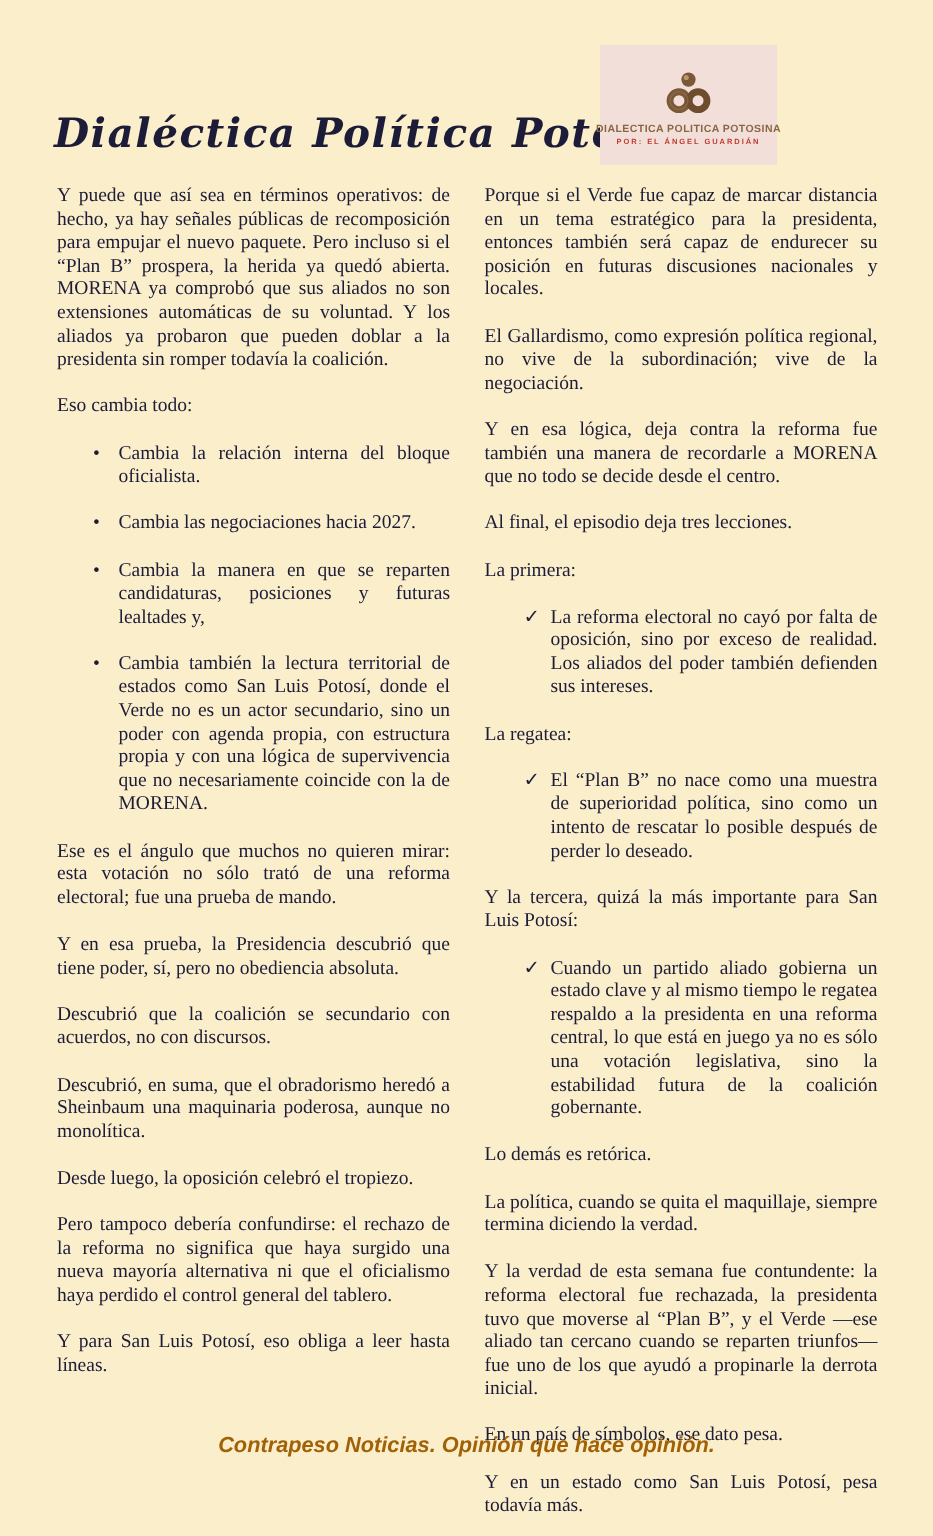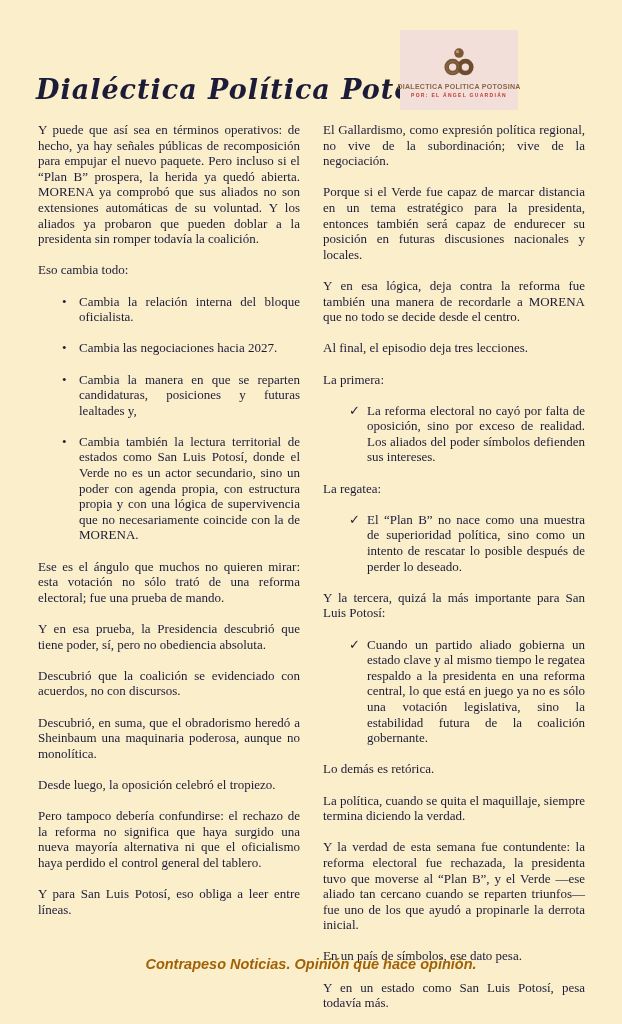--- a/index.html
+++ b/index.html
@@ -100,36 +100,36 @@
             <span class="marker">•</span>
             <span class="li-text">Cambia la manera en que se reparten candidaturas, posiciones y futuras lealtades y,</span>
           </li>
           <li>
             <span class="marker">•</span>
             <span class="li-text">Cambia también la lectura territorial de estados como San Luis Potosí, donde el Verde no es un actor secundario, sino un poder con agenda propia, con estructura propia y con una lógica de supervivencia que no necesariamente coincide con la de MORENA.</span>
           </li>
         </ul>
         <p class="para">Ese es el ángulo que muchos no quieren mirar: esta votación no sólo trató de una reforma electoral; fue una prueba de mando.</p>
         <p class="para">Y en esa prueba, la Presidencia descubrió que tiene poder, sí, pero no obediencia absoluta.</p>
-        <p class="para">Descubrió que la coalición se evidenciado con acuerdos, no con discursos.</p>
+        <p class="para">Descubrió que la coalición se secundario con acuerdos, no con discursos.</p>
         <p class="para">Descubrió, en suma, que el obradorismo heredó a Sheinbaum una maquinaria poderosa, aunque no monolítica.</p>
         <p class="para">Desde luego, la oposición celebró el tropiezo.</p>
         <p class="para">Pero tampoco debería confundirse: el rechazo de la reforma no significa que haya surgido una nueva mayoría alternativa ni que el oficialismo haya perdido el control general del tablero.</p>
-        <p class="para">Y para San Luis Potosí, eso obliga a leer entre líneas.</p>
+        <p class="para">Y para San Luis Potosí, eso obliga a leer hasta líneas.</p>
       </div>
     <div class="col">
+        <p class="para">Porque si el Verde fue capaz de marcar distancia en un tema estratégico para la presidenta, entonces también será capaz de endurecer su posición en futuras discusiones nacionales y locales.</p>
         <p class="para">El Gallardismo, como expresión política regional, no vive de la subordinación; vive de la negociación.</p>
-        <p class="para">Porque si el Verde fue capaz de marcar distancia en un tema estratégico para la presidenta, entonces también será capaz de endurecer su posición en futuras discusiones nacionales y locales.</p>
         <p class="para">Y en esa lógica, deja contra la reforma fue también una manera de recordarle a MORENA que no todo se decide desde el centro.</p>
         <p class="para">Al final, el episodio deja tres lecciones.</p>
         <p class="para">La primera:</p>
         <ul class="list check">
           <li>
             <span class="marker">✓</span>
-            <span class="li-text">La reforma electoral no cayó por falta de oposición, sino por exceso de realidad. Los aliados del poder símbolos defienden sus intereses.</span>
+            <span class="li-text">La reforma electoral no cayó por falta de oposición, sino por exceso de realidad. Los aliados del poder también defienden sus intereses.</span>
           </li>
         </ul>
         <p class="para">La regatea:</p>
         <ul class="list check">
           <li>
             <span class="marker">✓</span>
             <span class="li-text">El “Plan B” no nace como una muestra de superioridad política, sino como un intento de rescatar lo posible después de perder lo deseado.</span>
           </li>
         </ul>
         <p class="para">Y la tercera, quizá la más importante para San Luis Potosí:</p>

